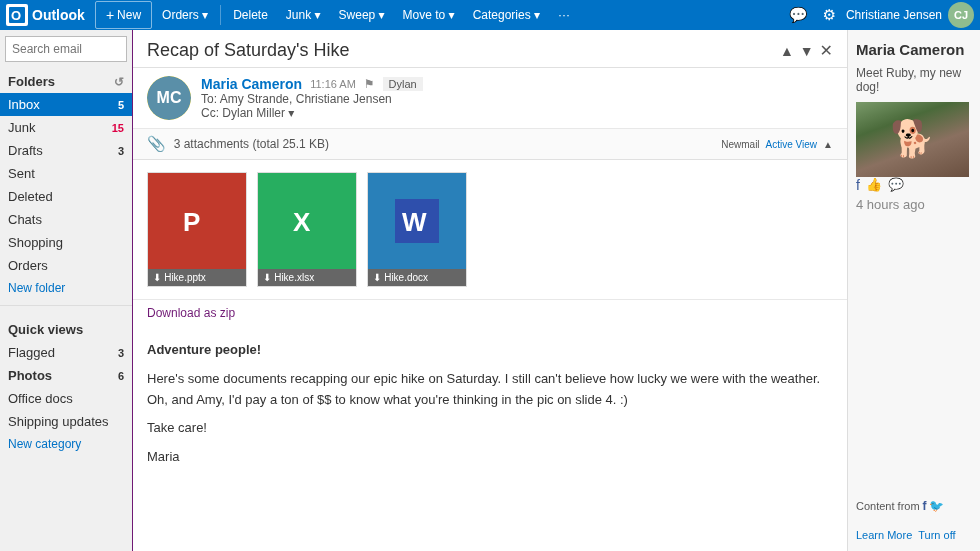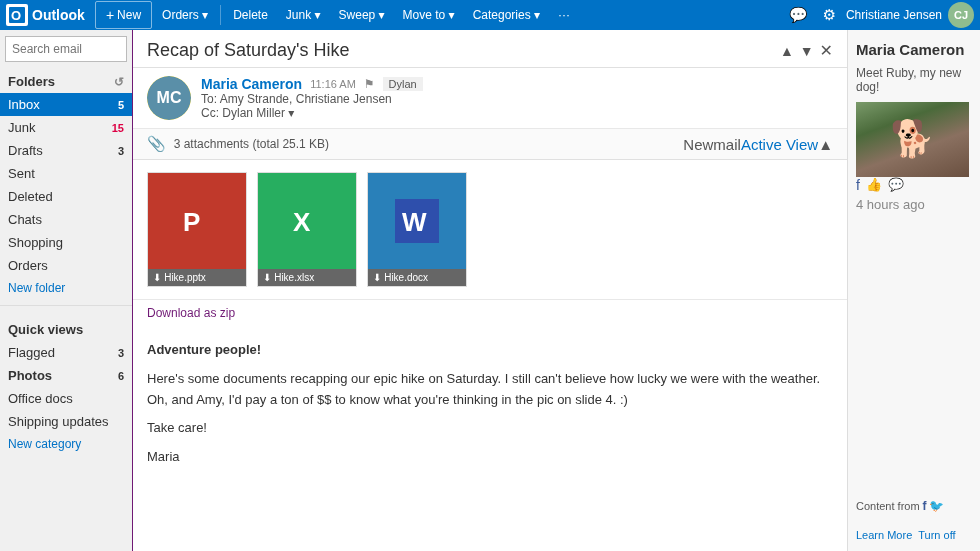--- a/index.html
+++ b/index.html
@@ -127,21 +127,21 @@
     .email-to, .email-cc { font-size: 12px; color: #555; }
 
     .attachments-bar {
       display: flex; align-items: center; padding: 6px 14px;
       border-bottom: 1px solid #e0e0e0; background: #fafafa;
       justify-content: space-between;
     }
     .attachments-left { display: flex; align-items: center; gap: 8px; }
     .attach-icon { color: #777; font-size: 15px; }
     .attach-text { font-size: 12px; color: #555; }
-    .attach-right { display: flex; align-items: center; font-size: 15px; }
+    .attach-right { display: flex; align-items: center; gap: 6px; font-size: 10px; }
     .newmail-label { color: #555; }
     .active-view-link { color: #0072c6; cursor: pointer; }
     .chevron-up { color: #555; cursor: pointer; }
 
     
     .attachments-grid {
       display: flex; gap: 10px; padding: 12px 14px;
       border-bottom: 1px solid #e8e8e8;
     }
     .attachment-thumb {

